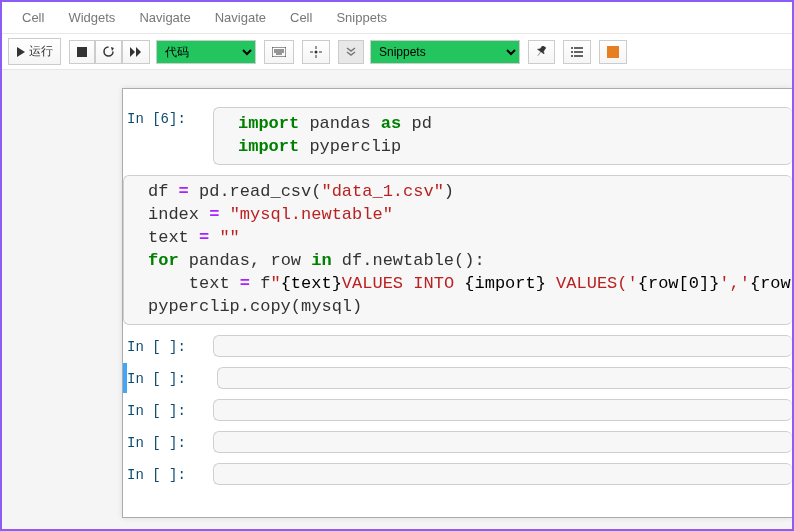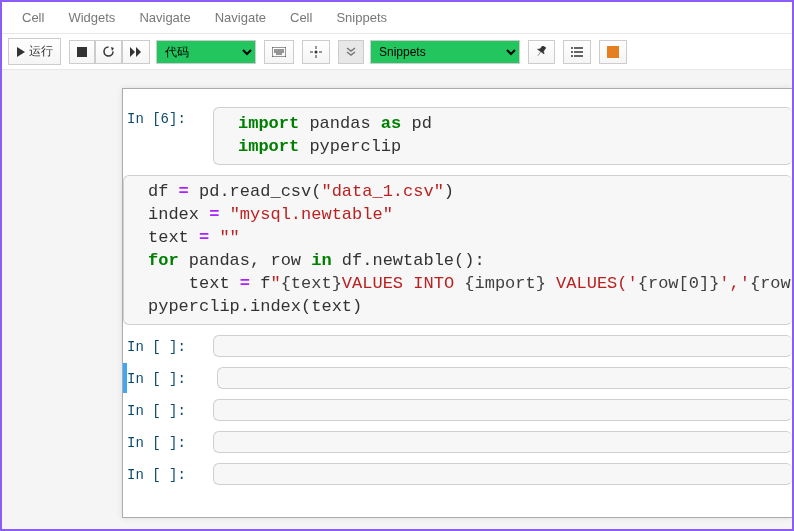--- a/index.html
+++ b/index.html
@@ -20,21 +20,21 @@
 .cell { display: flex; padding: 4px 0; margin: 2px 0; position: relative; }
 .cell.selected { border-left: 4px solid #42A5F5; }
 .cell.selected .input-area { background: #f7f7f7; }
 .prompt { width: 90px; text-align: left; padding: 4px 6px 0 0; font-family: "Courier New", monospace; font-size: 14px; color: #0c4a6e; flex-shrink: 0; }
 .input-area { flex: 1; border: 1px solid #cfcfcf; background: #f7f7f7; border-radius: 6px; padding: 5px 24px; margin-right: 0; font-family: "Courier New", monospace; font-size: 17px; line-height: 1.35; white-space: pre; overflow: hidden; min-height: 22px; border-right: none; }
 .input-area.empty { min-height: 22px; }
 .cell:not(.selected) .prompt { padding-left: 4px; }
 .kw { color: #008000; font-weight: bold; }
 .op { color: #AA22FF; font-weight: bold; }
 .str { color: #BA2121; }
-.sf { color: #404040; }
+.sf { color: #000000; }
 .orange-sq { width: 12px; height: 12px; background: #e67e22; display: inline-block; }
 </style>
 </head>
 <body>
 
 <div class="container">
 
   <div class="menubar">
     <div class="menubar-item">Cell</div>
     <div class="menubar-item">Widgets</div>
@@ -146,21 +146,21 @@
           <div class="prompt">In  [6]:</div>
           <div class="input-area"><span class="kw">import</span><span> pandas </span><span class="kw">as</span><span> pd</span>
 <span class="kw">import</span><span> pyperclip</span></div>
         </div>
         <div class="cell">
           <div class="input-area"><span>df </span><span class="op">=</span><span> pd.read_csv(</span><span class="str">"data_1.csv"</span><span>)</span>
 <span>index </span><span class="op">=</span><span> </span><span class="str">"mysql.newtable"</span>
 <span>text </span><span class="op">=</span><span> </span><span class="str">""</span>
 <span class="kw">for</span><span> pandas, row </span><span class="kw">in</span><span> df.newtable():</span>
 <span>    text </span><span class="op">=</span><span> f</span><span class="str">"</span><span class="sf">{text}</span><span class="str">VALUES INTO </span><span class="sf">{import}</span><span class="str"> VALUES('</span><span class="sf">{row[0]}</span><span class="str">','</span><span class="sf">{row[1]}</span><span class="str">','</span><span class="sf">{row[2]}</span>
-<span>pyperclip.index(text)</span></div>
+<span>pyperclip.copy(mysql)</span></div>
         </div>
         <div class="cell">
           <div class="prompt">In  [ ]:</div>
           <div class="input-area empty"></div>
         </div>
         <div class="cell selected">
           <div class="prompt">In  [ ]:</div>
           <div class="input-area empty"></div>
         </div>
         <div class="cell">

